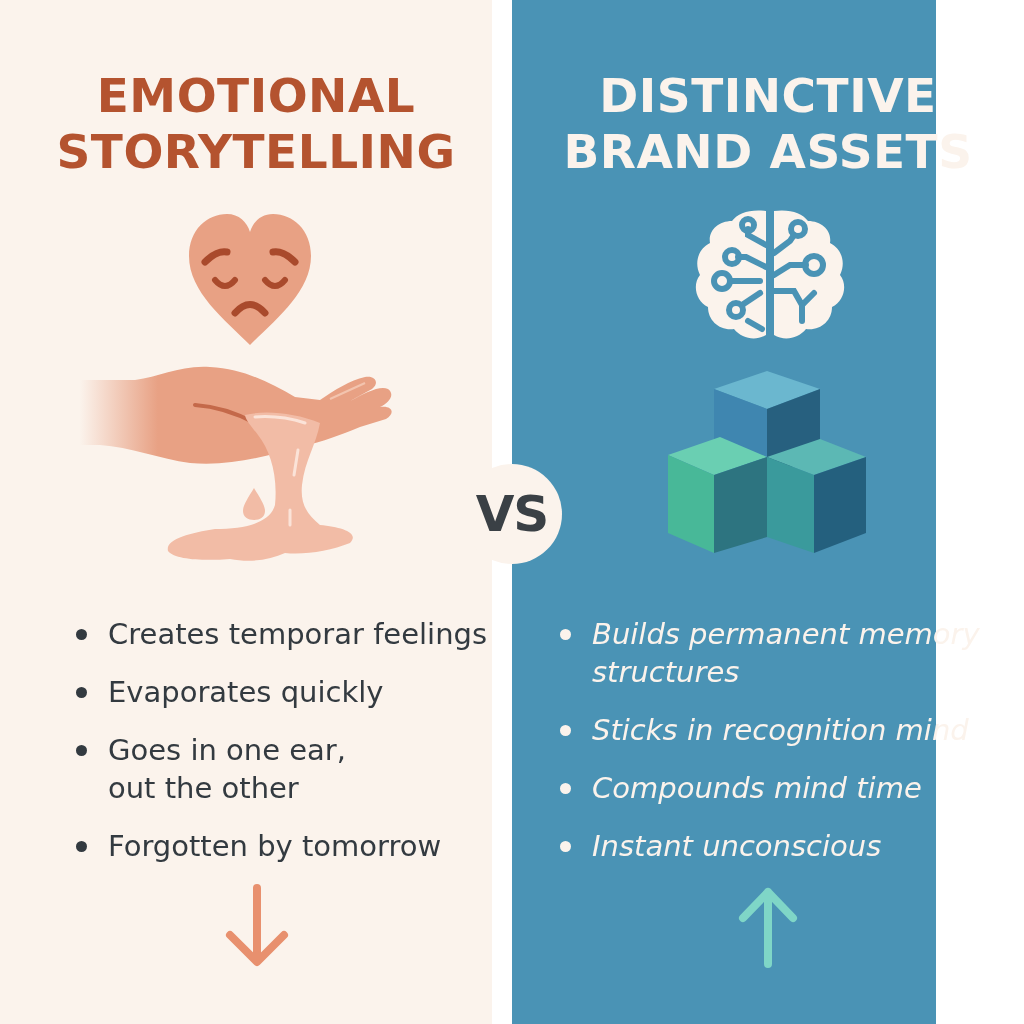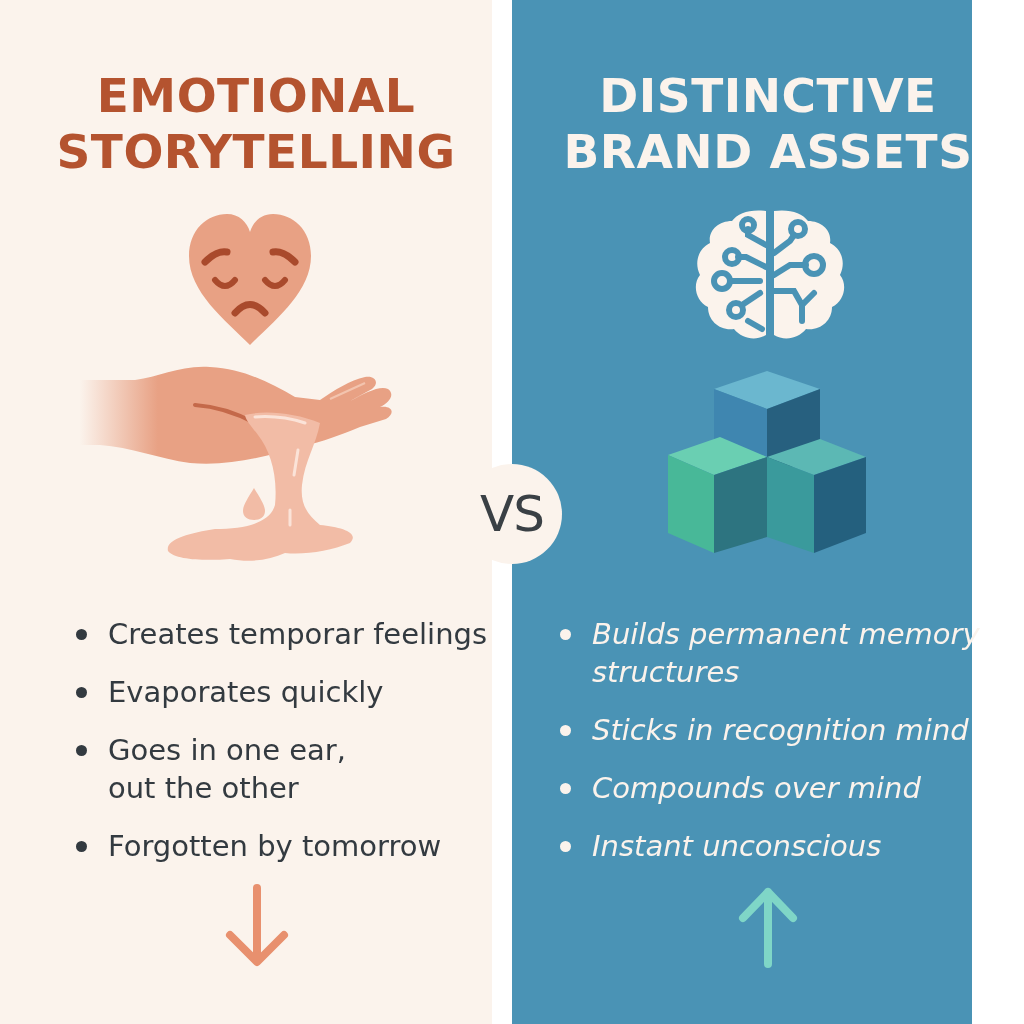--- a/index.html
+++ b/index.html
@@ -2,21 +2,21 @@
 <html><head>
 <meta charset="utf-8">
 <style>
   html, body { margin: 0; padding: 0; }
   body {
     width: 1024px; height: 1024px; position: relative; overflow: hidden;
     font-family: "DejaVu Sans", "Liberation Sans", sans-serif;
   }
   .panel { position: absolute; top: 0; height: 1024px; }
   .panel.left { left: 0; width: 492px; background: #FBF3EC; }
-  .panel.right { left: 512px; width: 460px; background: #4A93B5; }
+  .panel.right { left: 512px; width: 424px; background: #4A93B5; }
 
   .title {
     position: absolute; top: 68px; left: 0; width: 512px;
     text-align: center; font-weight: bold; font-size: 47px; line-height: 56px;
     letter-spacing: 0.5px;
     font-family: "DejaVu Sans", "Liberation Sans", sans-serif;
   }
   .left .title { color: #B4532F; }
   .right .title { color: #FBF3EC; left: 0; }
   .title span { display: block; }
@@ -33,21 +33,21 @@
   .bullets li .dot {
     position: absolute; left: 2px; top: 14px; width: 11px; height: 11px; border-radius: 50%;
   }
   .left .bullets li .dot { background: #333A40; }
   .right .bullets li .dot { background: #FBF3EC; }
 
   .vs {
     position: absolute; left: 462px; top: 464px; width: 100px; height: 100px;
     border-radius: 50%; background: #FBF3EC;
     display: flex; align-items: center; justify-content: center;
-    font-weight: normal; font-size: 50px; color: #3A4045; letter-spacing: -1px;
+    font-weight: bold; font-size: 50px; color: #3A4045; letter-spacing: -1px;
     z-index: 5;
   }
   .arrow { position: absolute; }
 </style>
 </head>
 <body>
 
 <div class="panel left">
   <div class="title">
     <span>EMOTIONAL</span>
@@ -134,21 +134,21 @@
     <polygon points="52,110 105,92 105,172 52,188" fill="#2D7480"></polygon>
 
     <polygon points="105,92 158,74 204,92 152,110" fill="#5CB8B4"></polygon>
     <polygon points="105,92 152,110 152,188 105,172" fill="#3A9A9C"></polygon>
     <polygon points="152,110 204,92 204,168 152,188" fill="#24607E"></polygon>
   </svg>
 
   <ul class="bullets">
     <li><span class="dot"></span><span>Builds permanent memory</span><br><span>structures</span></li>
     <li><span class="dot"></span><span>Sticks in recognition mind</span></li>
-    <li><span class="dot"></span><span>Compounds over mind</span></li>
+    <li><span class="dot"></span><span>Compounds mind time</span></li>
     <li><span class="dot"></span><span>Instant unconscious</span></li>
   </ul>
 
   <svg class="arrow" style="left:221px; top:880px;" width="70" height="90" viewBox="0 0 70 90">
     <path d="M35 84 L35 12 M10 38 L35 12 L60 38" stroke="#7FD6C7" stroke-width="8" fill="none" stroke-linecap="round" stroke-linejoin="round"></path>
   </svg>
 </div>
 
 <div class="vs">
     <span>VS</span>

